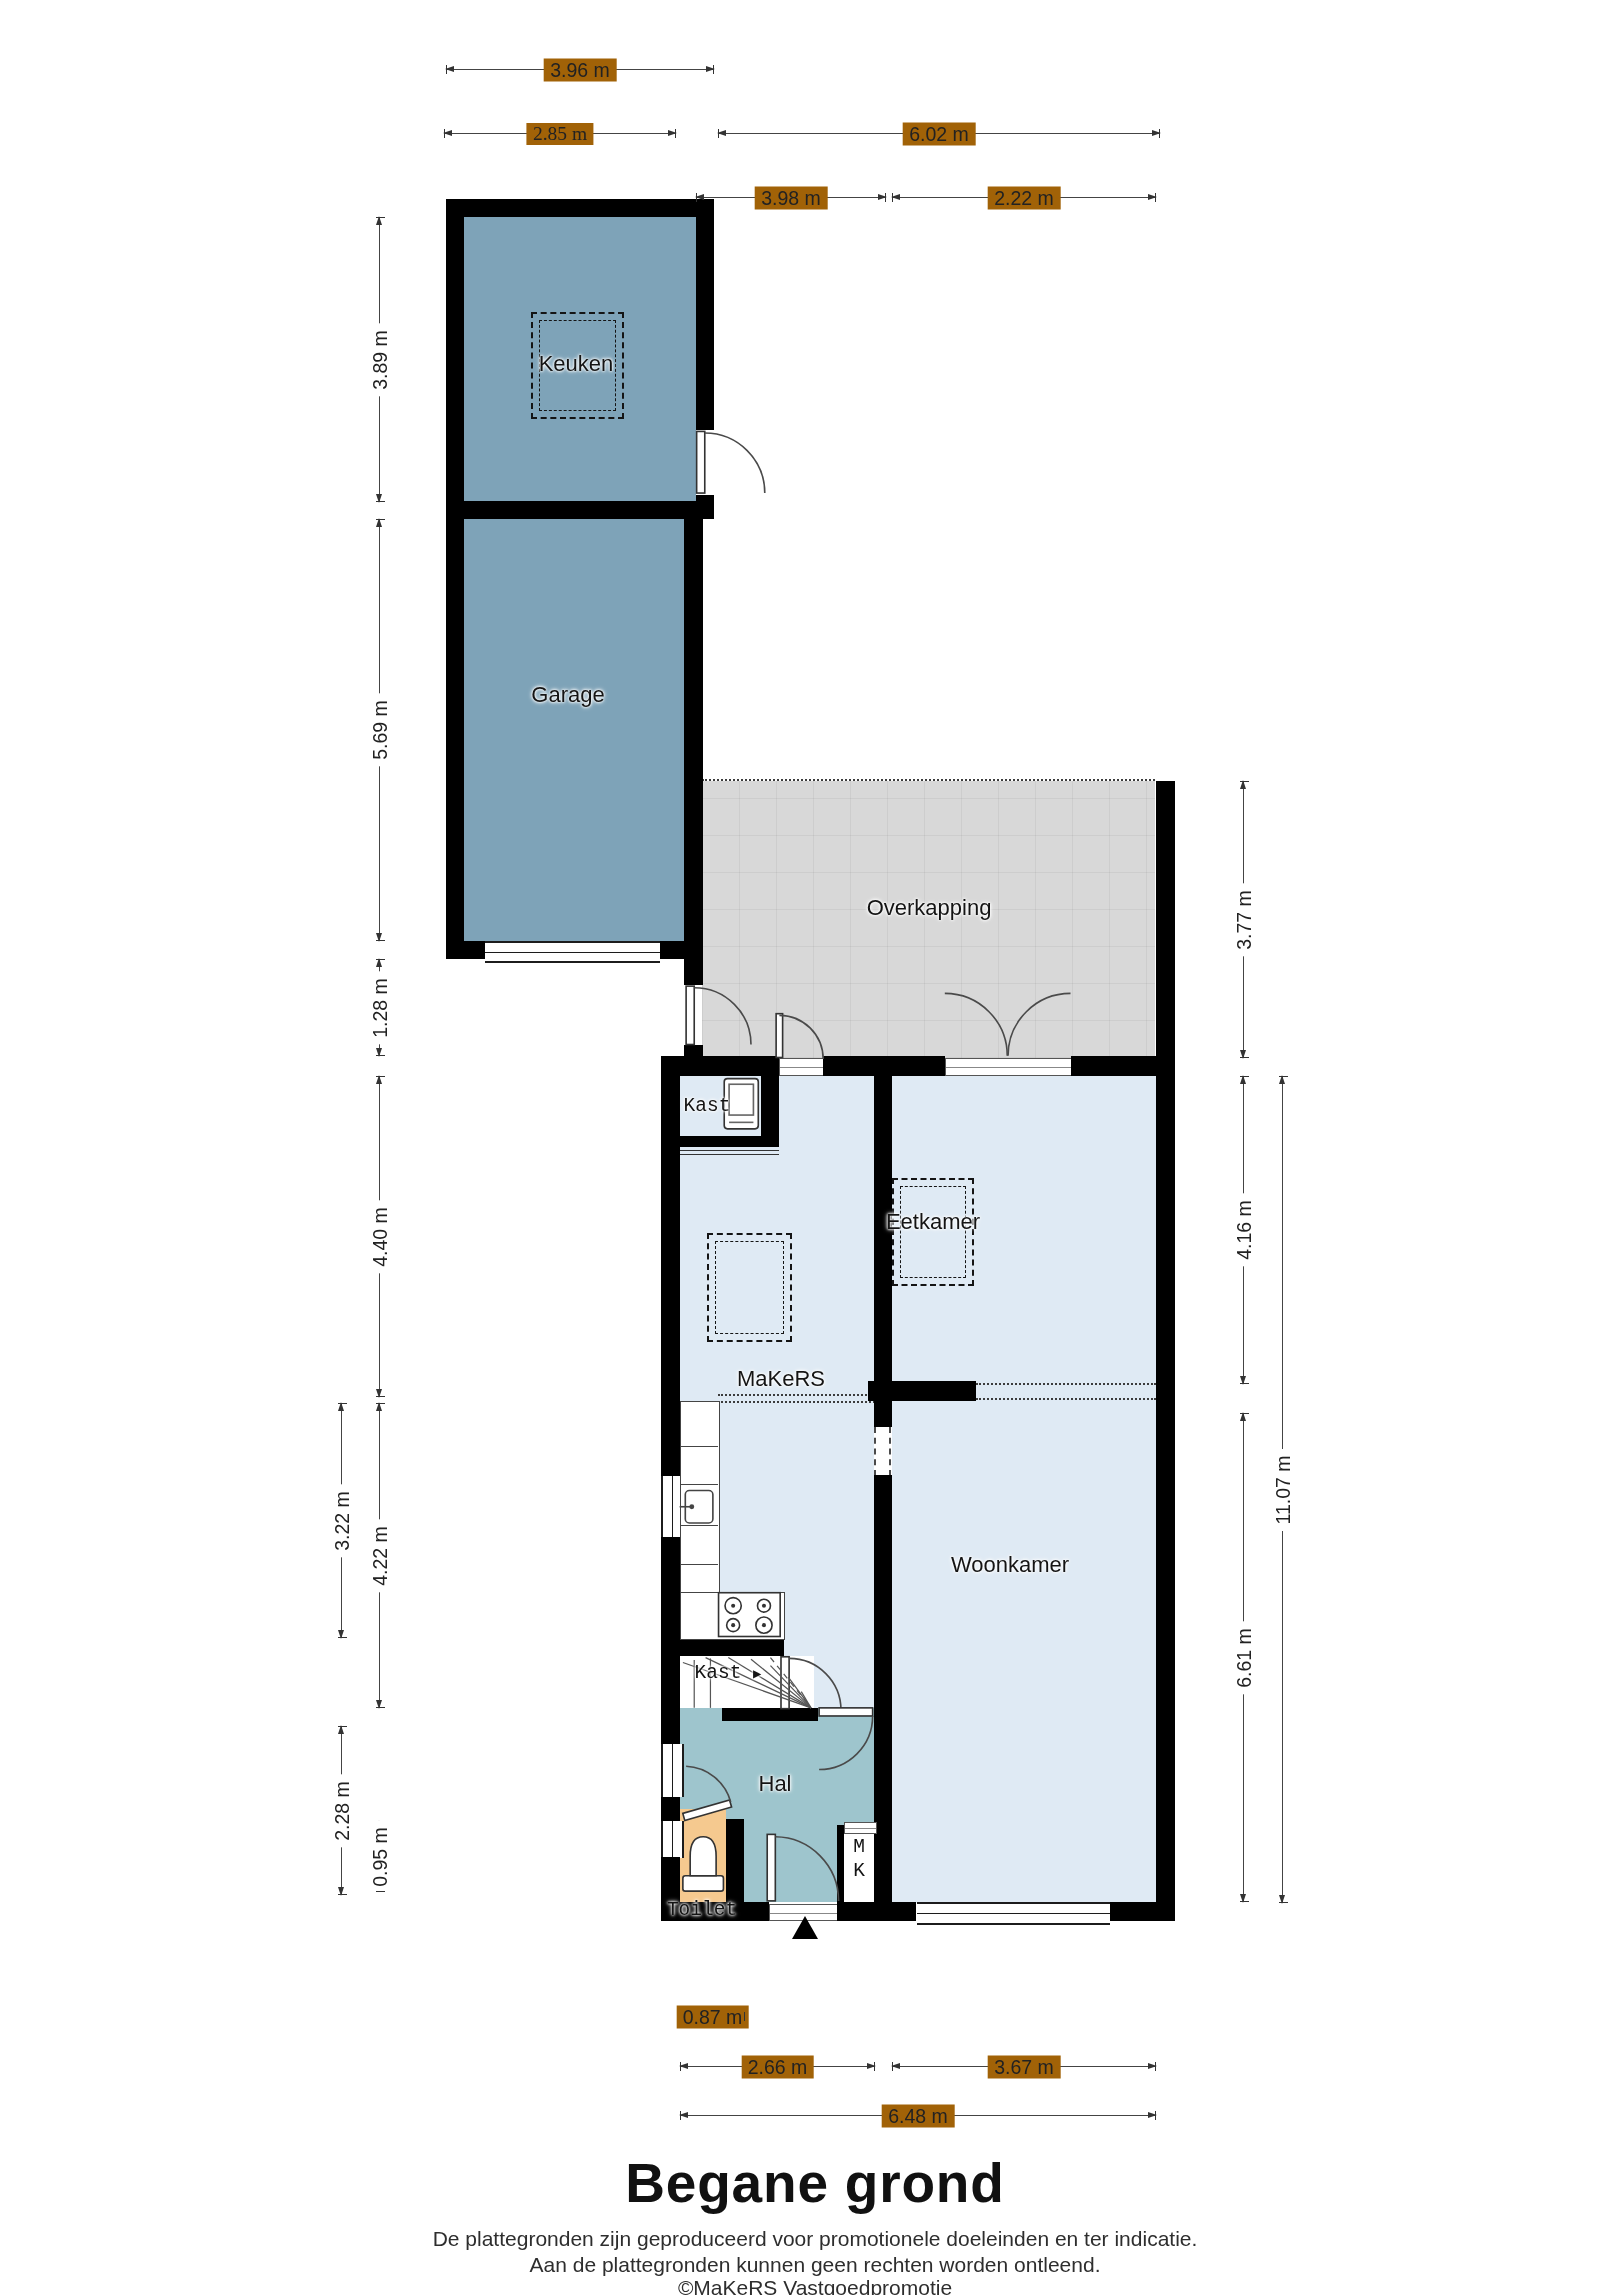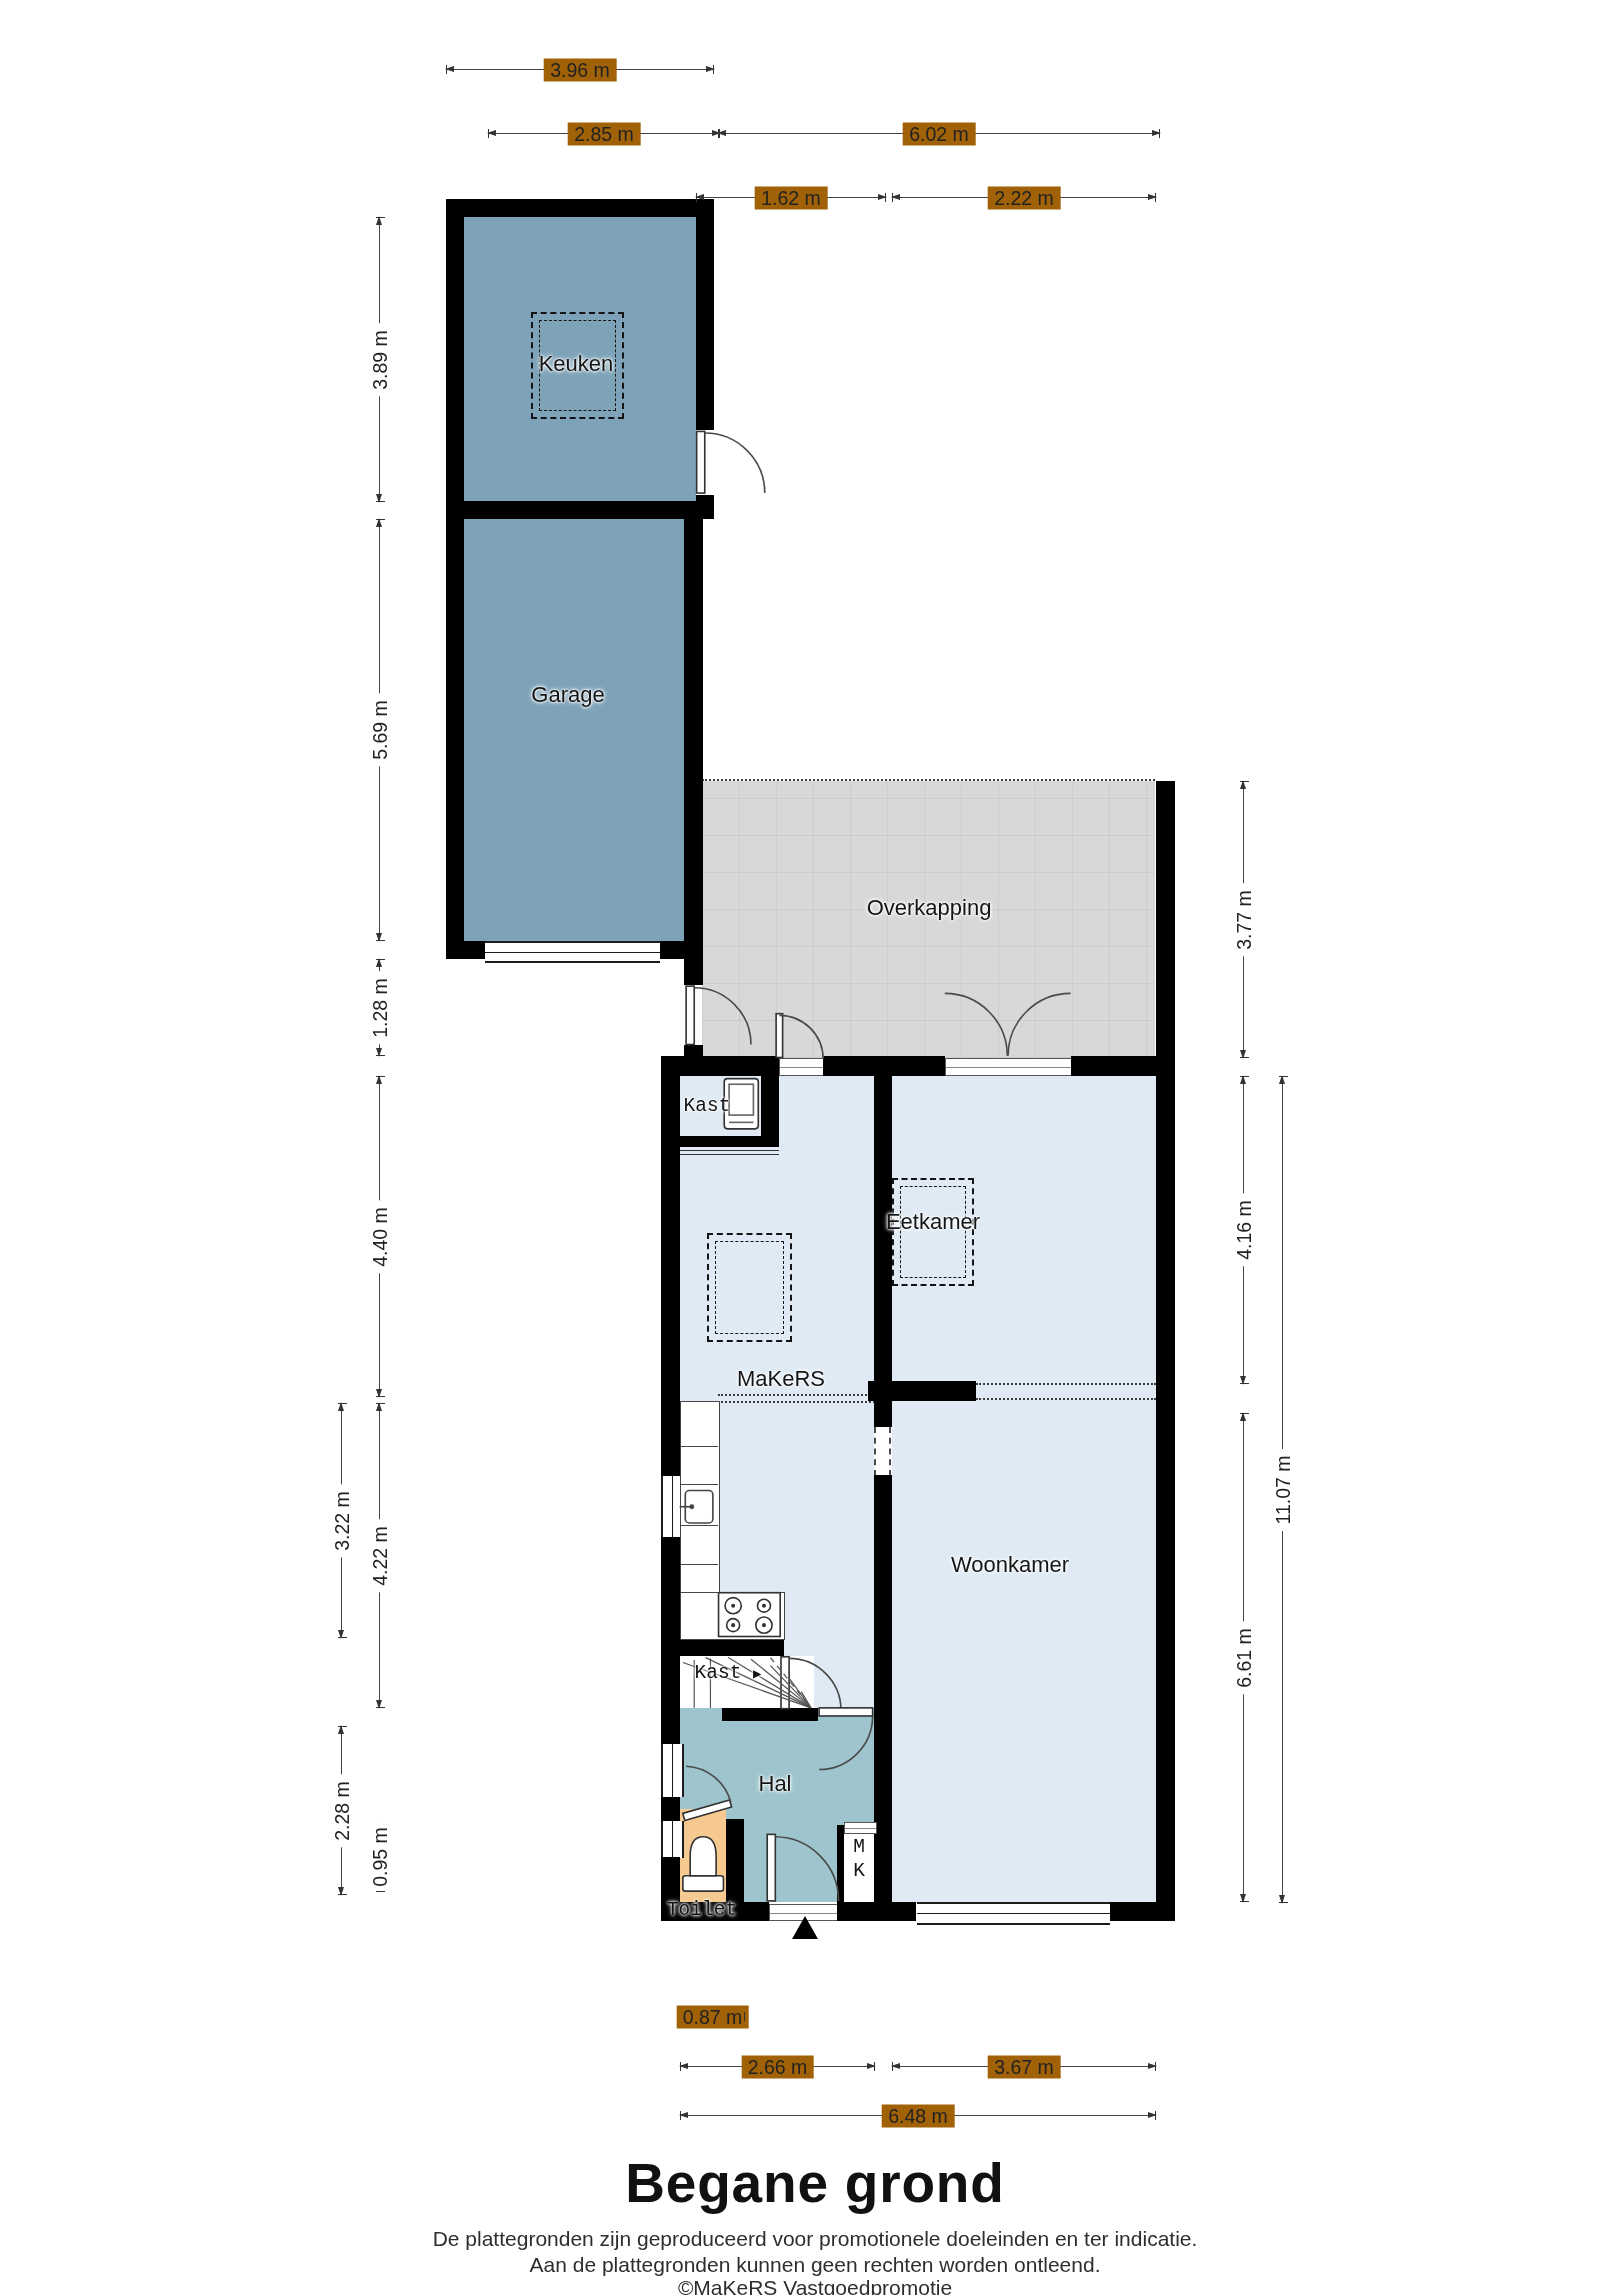--- a/index.html
+++ b/index.html
@@ -224,34 +224,34 @@
   <div class="rlbl sm" style="left:859px;top:1847px;">M</div>
   <div class="rlbl sm" style="left:859px;top:1871px;">K</div>
 
   <div class="arrowup" style="left:792px;top:1916px;"></div>
 
   <div class="dimh" style="left:446px;top:69px;width:268px;">
       <i class="aw"></i>
       <i class="ae"></i>
       <span class="dlbl">3.96 m</span>
     </div>
-  <div class="dimh" style="left:488px;top:133px;width:232px;">
+  <div class="dimh" style="left:444px;top:133px;width:232px;font-family:Liberation Serif, serif;">
       <i class="aw"></i>
       <i class="ae"></i>
       <span class="dlbl">2.85 m</span>
     </div>
   <div class="dimh" style="left:718px;top:133px;width:442px;">
       <i class="aw"></i>
       <i class="ae"></i>
       <span class="dlbl">6.02 m</span>
     </div>
   <div class="dimh" style="left:696px;top:197px;width:190px;">
       <i class="aw"></i>
       <i class="ae"></i>
-      <span class="dlbl">1.62 m</span>
+      <span class="dlbl">3.98 m</span>
     </div>
   <div class="dimh" style="left:892px;top:197px;width:264px;">
       <i class="aw"></i>
       <i class="ae"></i>
       <span class="dlbl">2.22 m</span>
     </div>
 
   <div class="dimv" style="left:379px;top:217px;height:285px;">
       <i class="an"></i>
       <i class="as"></i>

